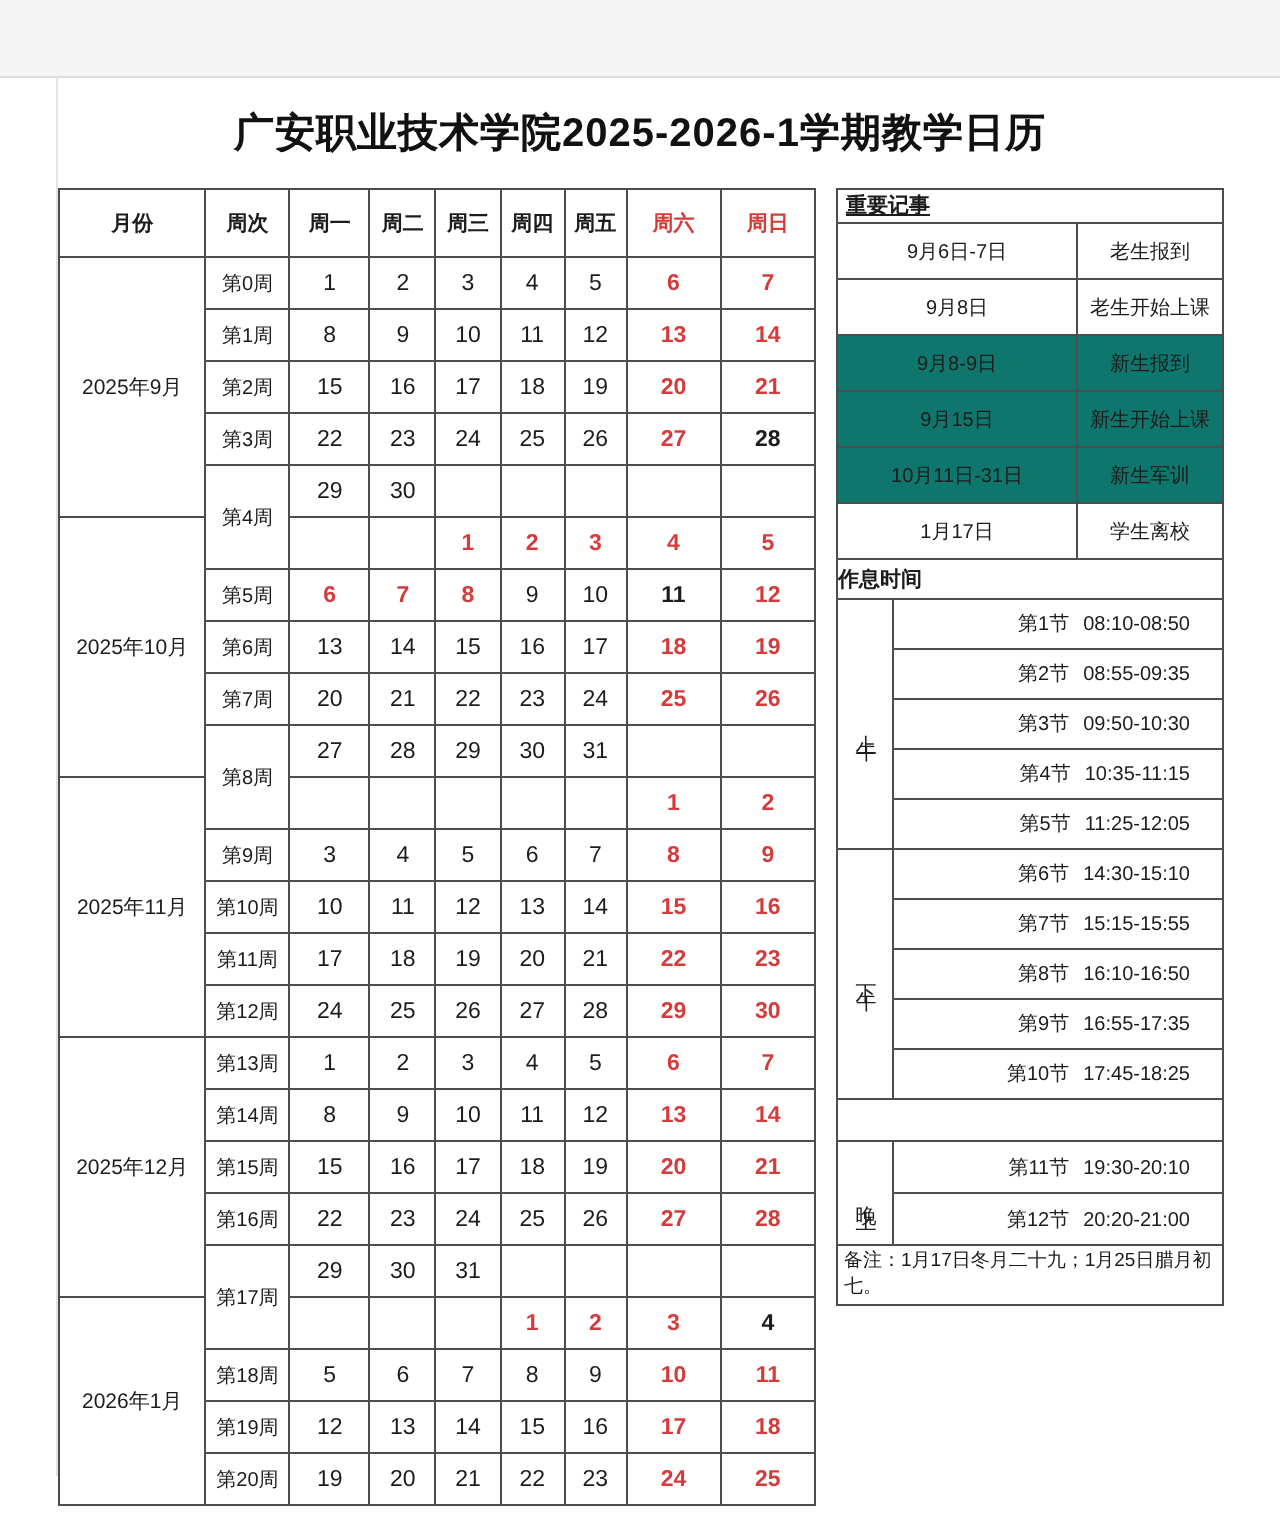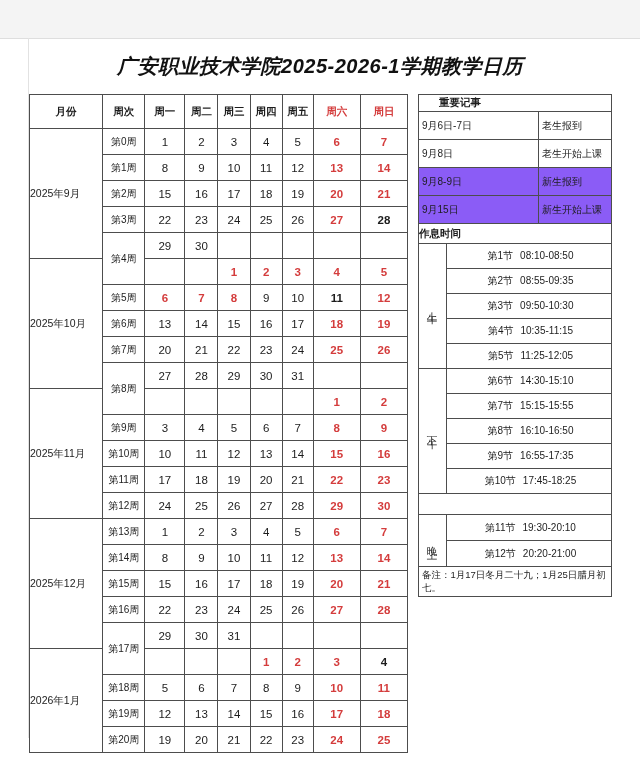--- a/index.html
+++ b/index.html
@@ -1,51 +1,51 @@
 <!DOCTYPE html>
 <html><head>
 <meta charset="utf-8">
 <style>
   html,body{margin:0;padding:0;}
   body{width:640px;height:767px;background:#ffffff;font-family:"Liberation Sans","DejaVu Sans",sans-serif;color:#1c1c1c;position:relative;overflow:hidden;}
   .top-strip{position:absolute;left:0;top:0;width:640px;height:38px;background:#f4f4f4;border-bottom:1px solid #dedede;}
   .edge-v{position:absolute;left:28px;top:38px;width:1px;height:700px;background:#e2e2e2;}
   .content{position:absolute;left:29px;top:38px;width:582px;}
-  .title{height:56px;display:flex;align-items:center;justify-content:center;font-size:20px;font-weight:bold;letter-spacing:.5px;color:#111;font-style:italic;}
+  .title{height:56px;display:flex;align-items:center;justify-content:center;font-size:20px;font-weight:bold;letter-spacing:.5px;color:#111;}
   .tables{display:flex;align-items:flex-start;}
   table{border-collapse:collapse;table-layout:fixed;}
   td{border:1px solid #4d4d4d;overflow:hidden;}
   
   .cal{width:379px;}
   .cal tr{height:26px;}
   .cal tr.hd{height:34px;}
   .cal .hd td{font-size:10.5px;font-weight:bold;text-align:center;padding:0;}
   .cal .hd td.we{color:#d43c3c;}
   .cal td.d{font-size:11.5px;text-align:center;padding:0;}
-  .cal td.m{font-size:10.5px;padding:0;}
+  .cal td.m{font-size:10.5px;text-align:center;padding:0;}
   .cal td.w{font-size:10px;text-align:center;padding:0;}
   td[data-tone="r"]{color:#d43c3c;font-weight:700;}
   td[data-tone="b"]{font-weight:700;}
   
   .rightcol{margin-left:10px;width:193px;}
   .events,.sched{width:193px;}
   .sched{margin-top:-1px;}
   tr.ev-h{height:17px;}
-  .ev-title{font-size:10.5px;font-weight:bold;text-align:left;padding:0 20px;}
+  .ev-title{font-size:10.5px;font-weight:bold;text-align:left;padding:0 4px;text-decoration:underline;}
   tr.ev-r{height:28px;}
-  tr[data-hl="y"]{background:#8b5cf6;}
-  .ev-date,.ev-text{font-size:10px;text-align:left;padding:0 3px;white-space:nowrap;}
+  tr[data-hl="y"]{background:#0f766e;}
+  .ev-date,.ev-text{font-size:10px;text-align:center;padding:0 3px;white-space:nowrap;}
   tr.ev-note{height:30px;}
   .ev-note td{font-size:9.5px;line-height:1.3;padding:1px 3px;text-align:left;}
   tr.sc-h{height:20px;}
   .sc-title{font-size:10.5px;font-weight:bold;padding:0;}
   tr.sc-r{height:25px;}
   tr.sc-e{height:26px;margin-top:28px;}
   .sc-label{writing-mode:vertical-lr;text-orientation:upright;font-size:10.5px;text-align:center;letter-spacing:3px;padding:0;}
-  .sc-p{font-size:10px;text-align:center;padding:0 6px 0 9px;white-space:nowrap;}
+  .sc-p{font-size:10px;text-align:right;padding:0 16px 0 9px;white-space:nowrap;}
   .sc-p .pn{margin-right:7px;}
   tr.sc-sp{height:21px;}
   tr.sc-note{height:30px;}
   .remark{font-size:9.5px;line-height:1.3;padding:1px 3px;text-align:left;}
 </style>
 </head>
 <body>
 
 <div class="top-strip"></div>
 <div class="edge-v"></div>
@@ -343,20 +343,28 @@
           <td class="ev-text">老生开始上课</td>
         </tr>
         <tr class="ev-r" data-hl="y">
           <td class="ev-date">9月8-9日</td>
           <td class="ev-text">新生报到</td>
         </tr>
         <tr class="ev-r" data-hl="y">
           <td class="ev-date">9月15日</td>
           <td class="ev-text">新生开始上课</td>
         </tr>
+        <tr class="ev-r" data-hl="y">
+          <td class="ev-date">10月11日-31日</td>
+          <td class="ev-text">新生军训</td>
+        </tr>
+        <tr class="ev-r" data-hl="n">
+          <td class="ev-date">1月17日</td>
+          <td class="ev-text">学生离校</td>
+        </tr>
       </tbody>
         </table>
 
       <table class="sched">
         <colgroup>
             <col style="width:28px">
             <col style="width:165px">
           </colgroup>
         <tbody>
             <tr class="sc-h">

